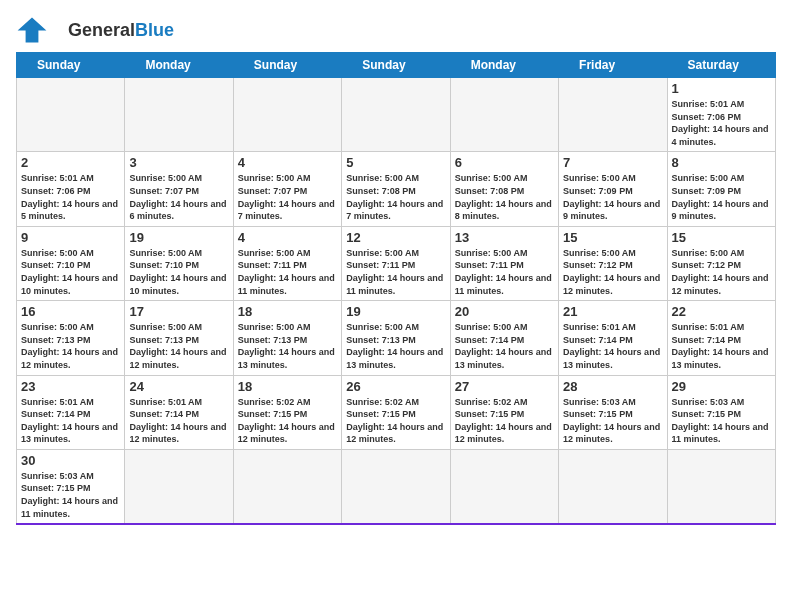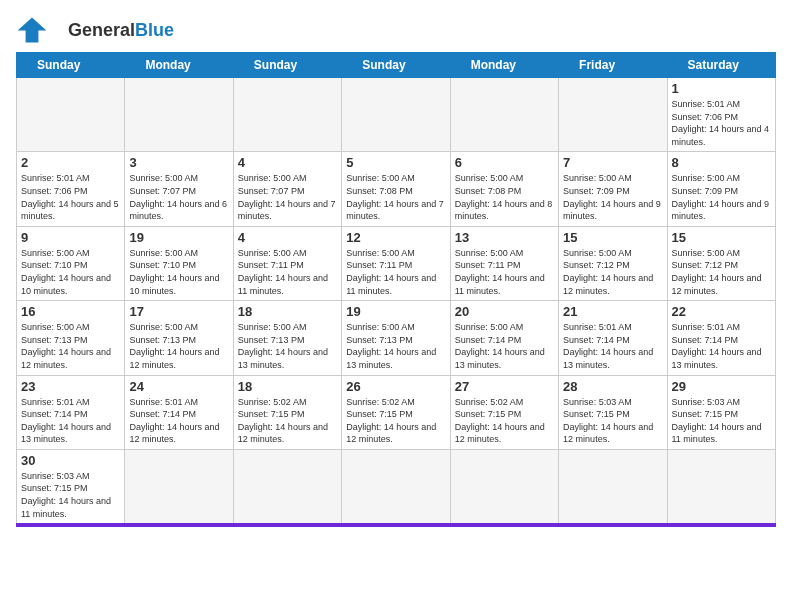--- a/index.html
+++ b/index.html
@@ -73,23 +73,24 @@
     .day-number {
       font-size: 13px;
       font-weight: bold;
       color: #333;
       margin-bottom: 2px;
     }
     .day-info {
       font-size: 9px;
       color: #333;
       line-height: 1.4;
+      font-weight: bold;
     }
     .last-row td {
-      border-bottom: 4px solid #6d28d9;
+      border-bottom: 2px solid #6d28d9;
     }
   </style>
 </head>
 <body>
 
 <div class="header">
   <div class="logo">
     <svg class="logo-icon" viewBox="0 0 40 35" xmlns="http://www.w3.org/2000/svg">
       <polygon points="20,2 38,18 28,18 28,33 12,33 12,18 2,18" fill="#1a7cc1"></polygon>
     </svg>

